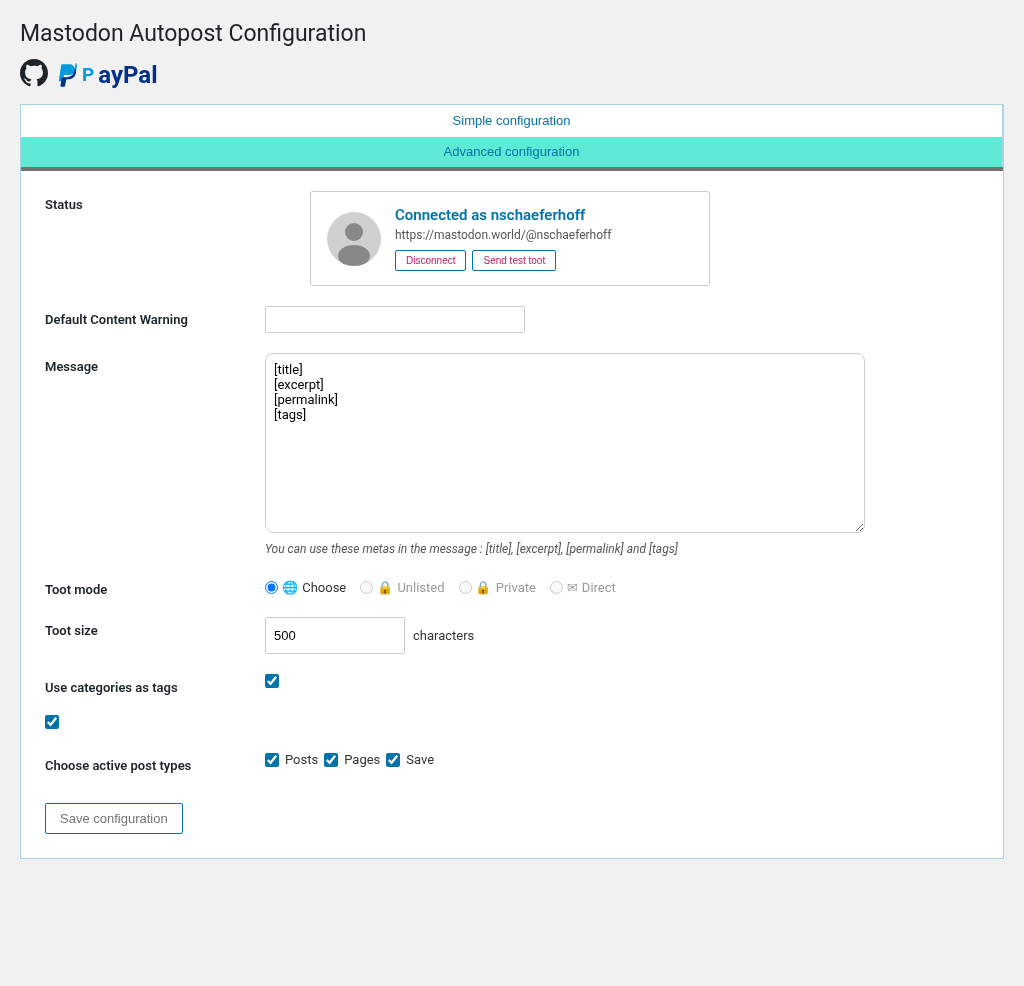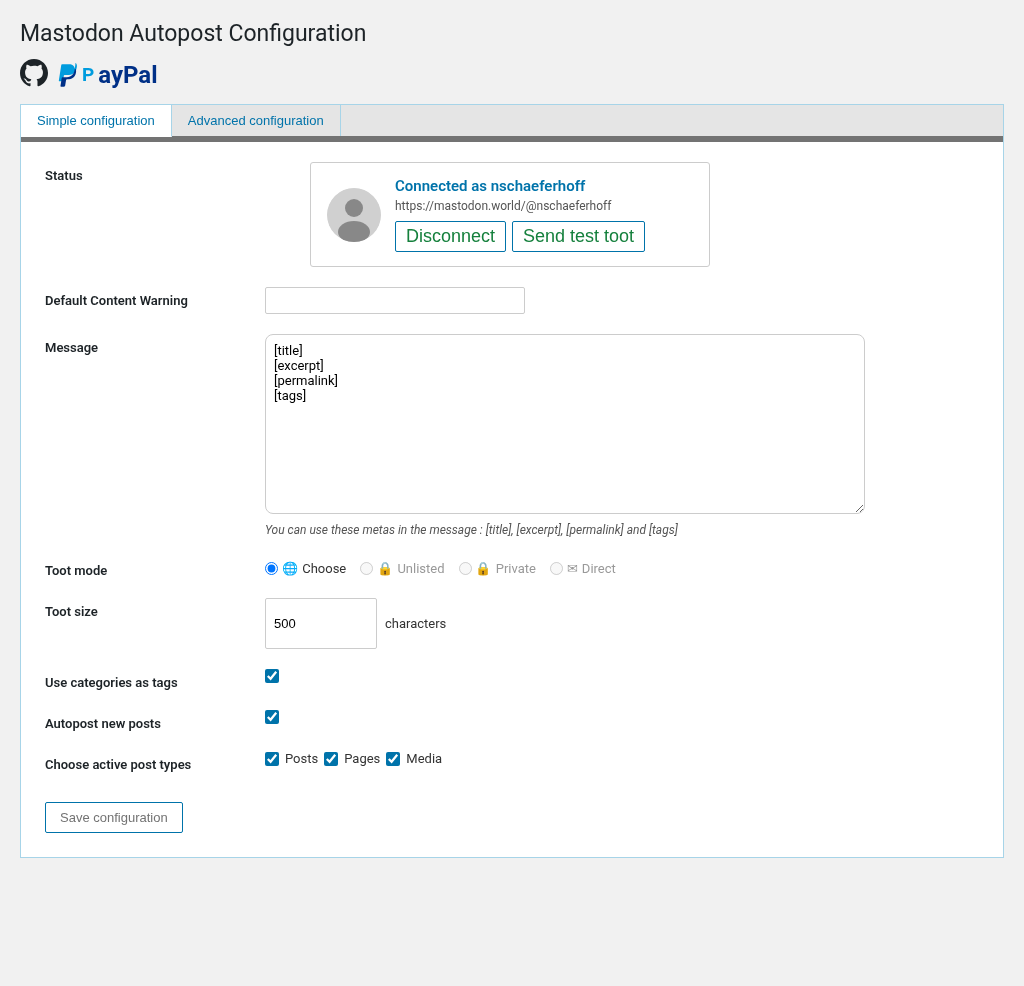--- a/index.html
+++ b/index.html
@@ -25,22 +25,23 @@
     .github-icon {
       width: 28px;
       height: 28px;
     }
     .tabs-container {
       border: 1px solid #a7d4e8;
       background: #fff;
     }
     .tabs-header {
       display: flex;
-      border-bottom: 6px solid #737373;
-      background: #e5e5e5;
+      border-bottom: 4px solid #737373;
+      background: #5eead4;
+      flex-direction: column;
     }
     .tab {
       padding: 8px 16px;
       font-size: 13px;
       cursor: pointer;
       border: none;
       background: transparent;
       color: #0073aa;
       border-right: 1px solid #a7d4e8;
     }
@@ -110,22 +111,22 @@
     }
     .status-buttons {
       display: flex;
       gap: 6px;
       margin-top: 4px;
     }
     .btn-outline {
       padding: 4px 10px;
       border: 1px solid #0073aa;
       background: #fff;
-      color: #15803d;
-      font-size: 18px;
+      color: #be185d;
+      font-size: 10px;
       cursor: pointer;
       border-radius: 2px;
     }
     .text-input {
       width: 260px;
       padding: 5px 8px;
       border: 1px solid #ccc;
       font-size: 13px;
       border-radius: 2px;
     }
@@ -164,22 +165,22 @@
     }
     .radio-option input[type="radio"] {
       cursor: pointer;
     }
     .toot-size-row {
       display: flex;
       align-items: center;
       gap: 8px;
     }
     .number-input {
-      width: 112px;
-      padding: 17px 8px;
+      width: 140px;
+      padding: 10px 8px;
       border: 1px solid #ccc;
       font-size: 13px;
       border-radius: 2px;
     }
     .checkbox-wrap {
       display: flex;
       align-items: center;
       gap: 6px;
       margin-bottom: 6px;
     }
@@ -318,41 +319,40 @@
     </div>
 
     <div class="form-row">
       <div class="form-label">Use categories as tags</div>
       <div class="form-control">
         <input type="checkbox" checked="" style="accent-color: rgb(0, 115, 170); width: 14px; height: 14px;">
       </div>
     </div>
 
     <div class="form-row">
-      <div class="form-label">Autopost new posts</div>
       <div class="form-control">
         <input type="checkbox" checked="" style="accent-color: rgb(0, 115, 170); width: 14px; height: 14px;">
       </div>
     </div>
 
     <div class="form-row">
       <div class="form-label">Choose active post types</div>
       <div class="form-control">
         <div class="post-types-group">
           <label class="checkbox-wrap">
             <input type="checkbox" checked="" style="accent-color: rgb(0, 115, 170);">
             <span>Posts</span>
           </label>
           <label class="checkbox-wrap">
             <input type="checkbox" checked="" style="accent-color: rgb(0, 115, 170);">
             <span>Pages</span>
           </label>
           <label class="checkbox-wrap">
             <input type="checkbox" checked="" style="accent-color: rgb(0, 115, 170);">
-            <span>Media</span>
+            <span>Save</span>
           </label>
         </div>
       </div>
     </div>
 
     <div>
       <button class="save-btn">Save configuration</button>
     </div>
 
   </div>

